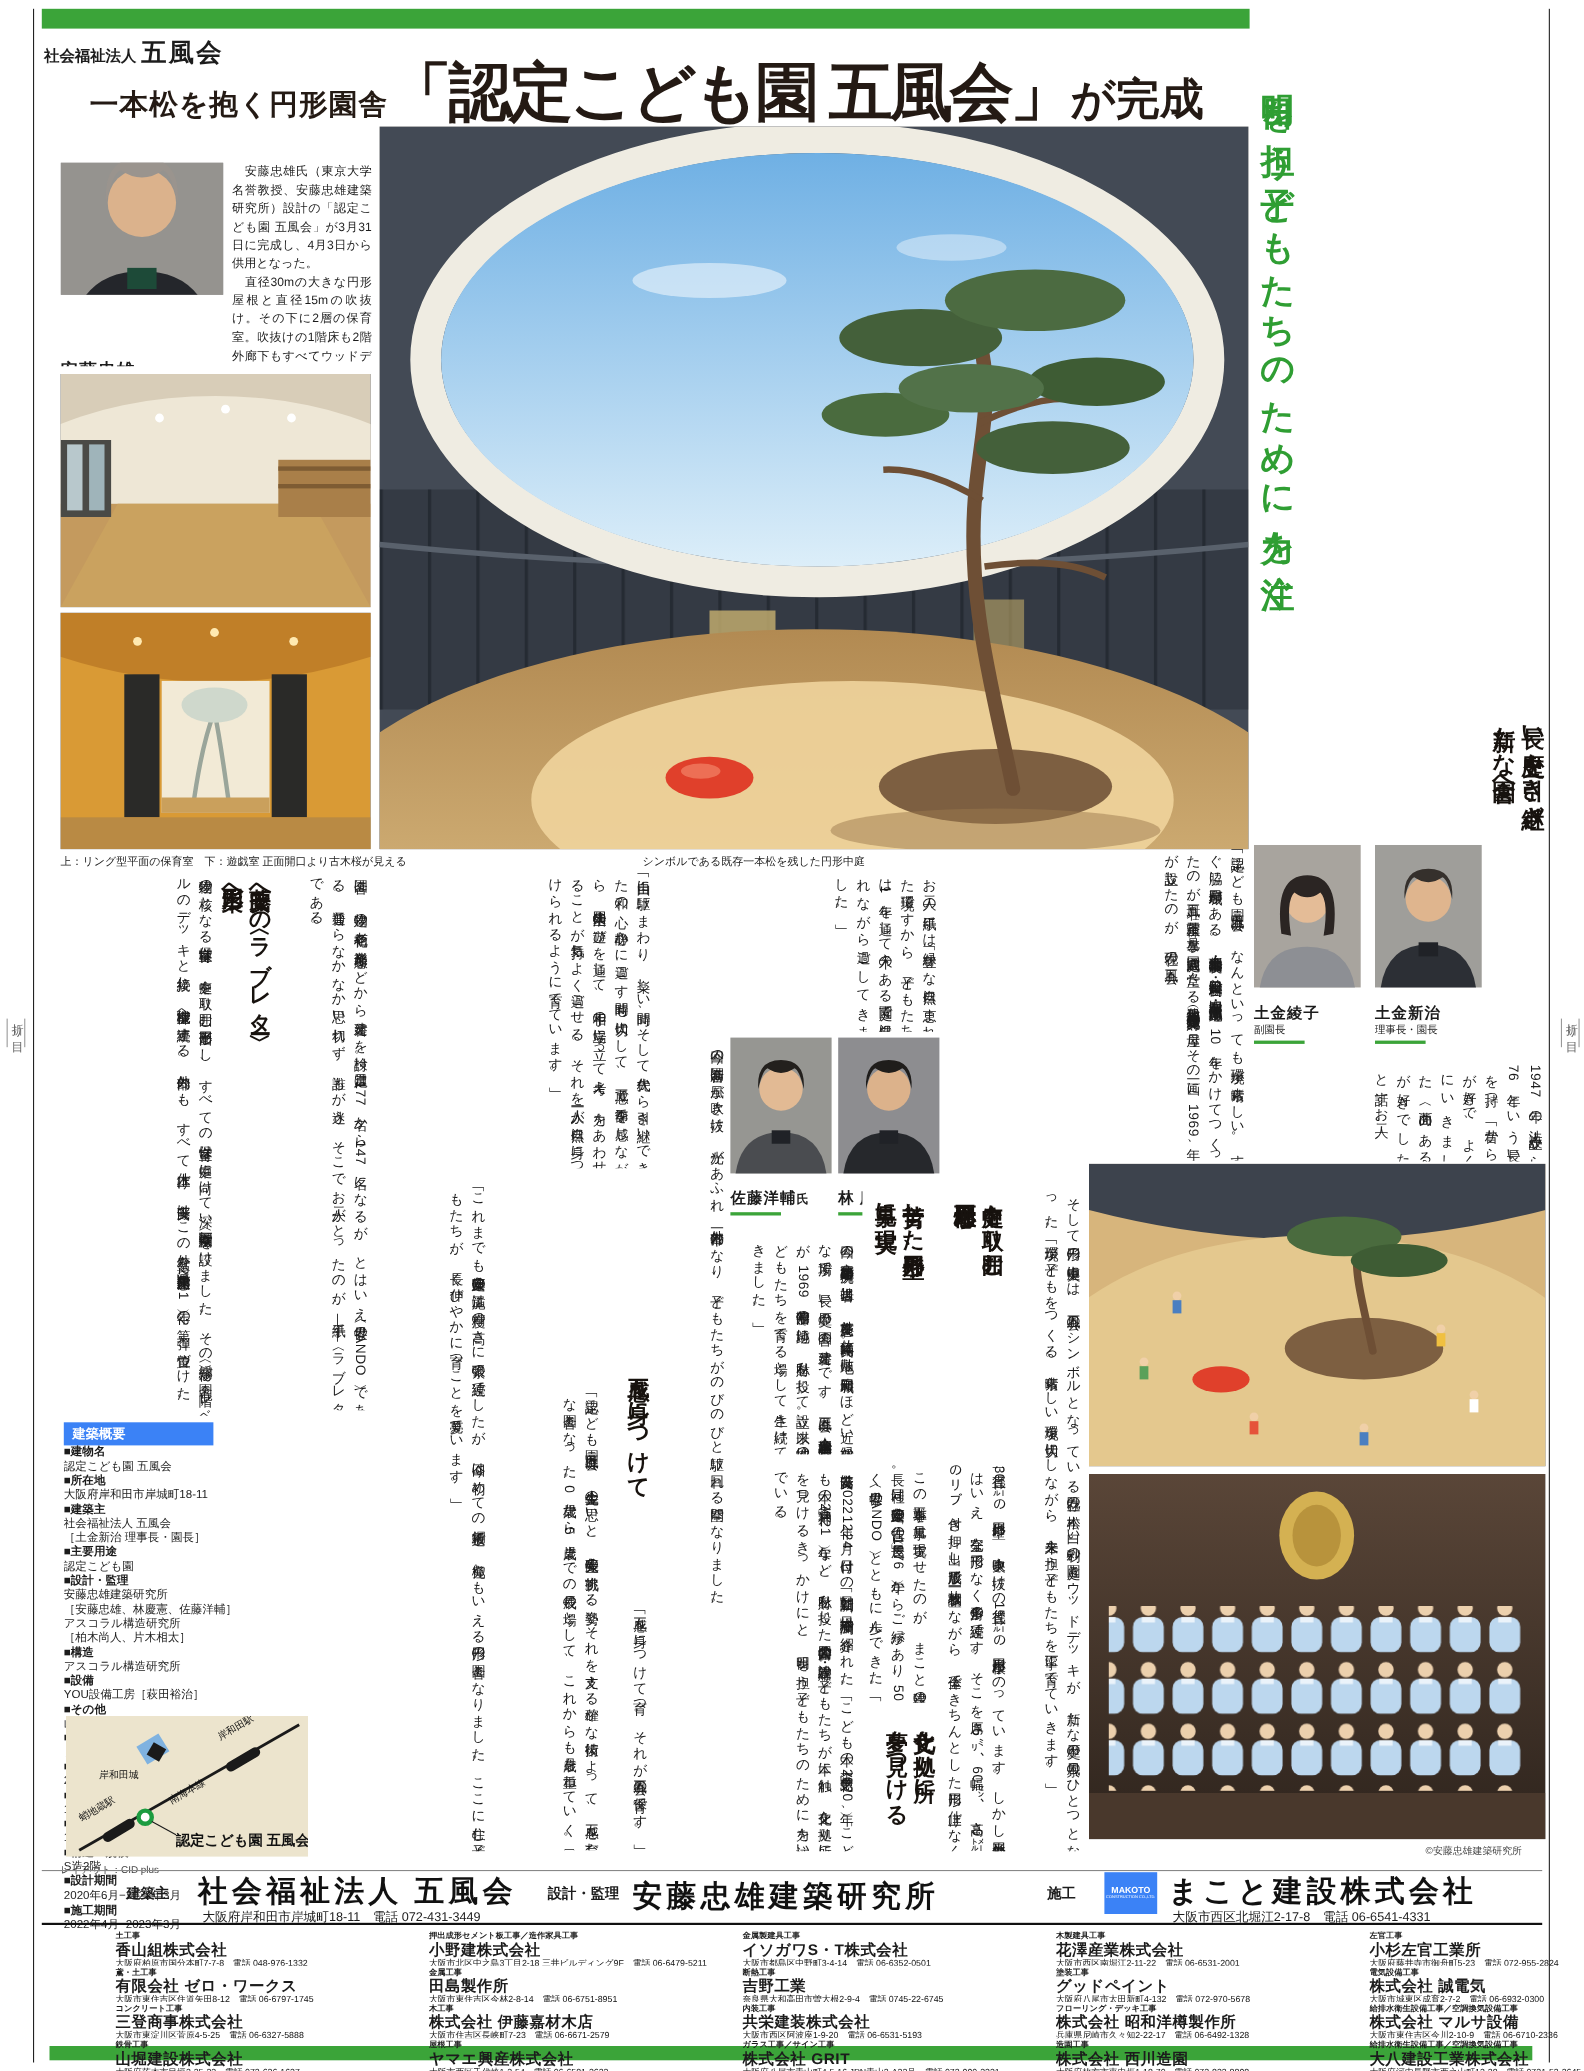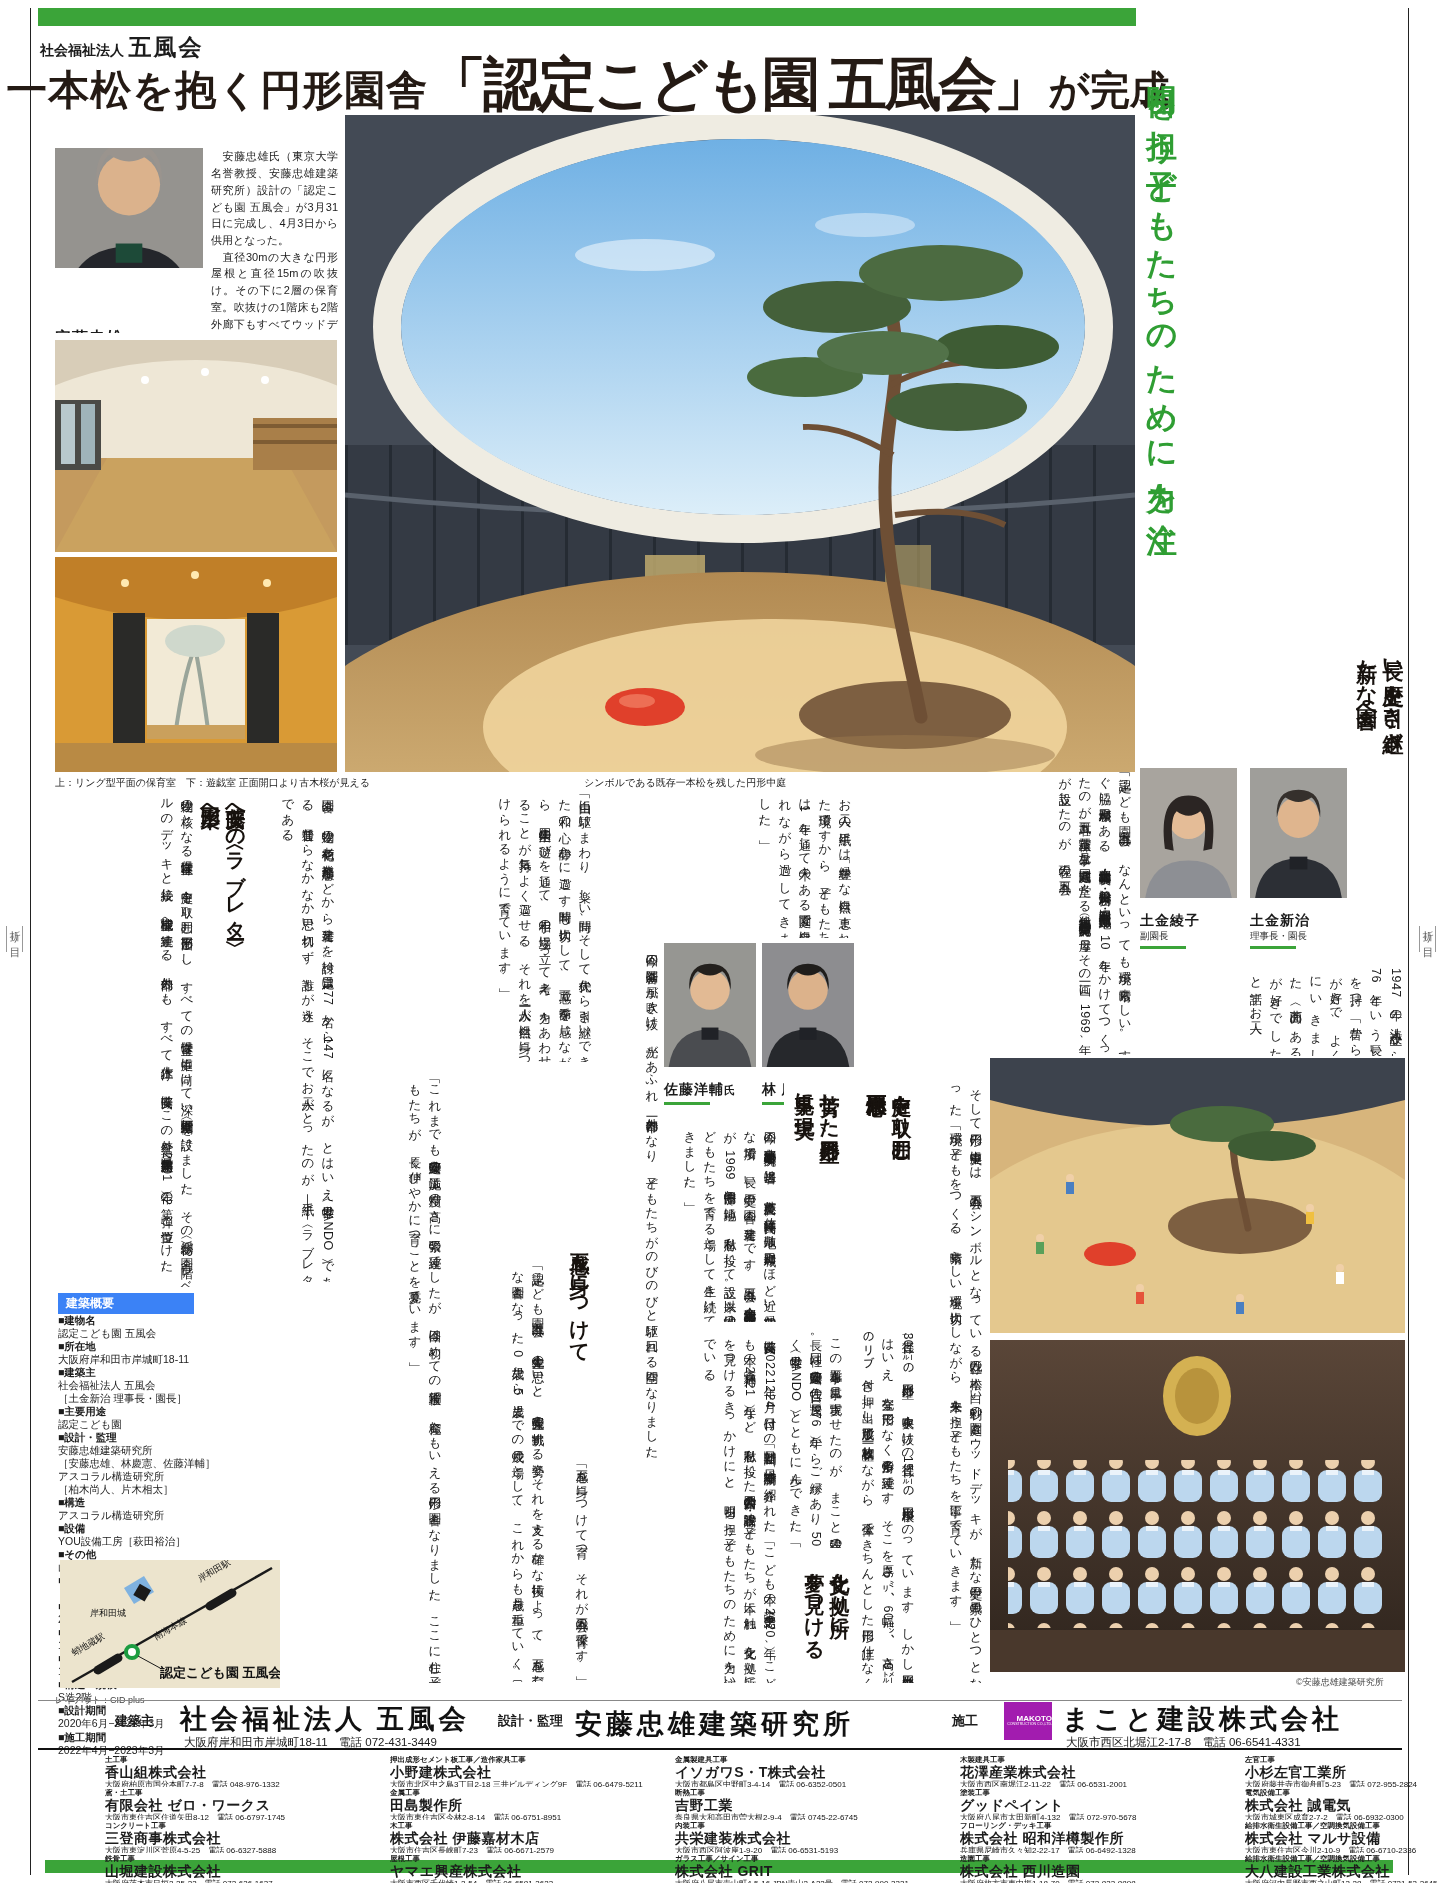--- a/index.html
+++ b/index.html
@@ -9,21 +9,21 @@
   .serif{font-family:"Liberation Serif","DejaVu Serif",serif;}
   
   .vline{position:absolute;top:8px;bottom:8px;width:1px;background:#222;}
   .greenbar{position:absolute;background:#3ba439;}
   .fold{position:absolute;writing-mode:vertical-rl;font-size:11px;color:#666;letter-spacing:2px;}
   .fold:before,.fold:after{content:"";display:block;width:1px;height:26px;background:#999;margin:4px auto;}
   
   .org-small{font-size:14px;font-weight:bold;}
   .org-big{font-size:23px;font-weight:bold;letter-spacing:2px;}
   .headline{display:flex;align-items:baseline;justify-content:center;white-space:nowrap;color:#241a14;}
-  .hl-pre{font-size:41px;font-weight:bold;letter-spacing:1px;font-family:Liberation Serif, serif;}
+  .hl-pre{font-size:26px;font-weight:bold;letter-spacing:1px;font-family:Liberation Serif, serif;}
   .hl-main{font-size:58px;font-weight:bold;letter-spacing:-3px;}
   .hl-suf{font-size:40px;font-weight:bold;}
   .side-headline{writing-mode:vertical-rl;font-size:31px;font-weight:bold;color:#2f9e33;
                  letter-spacing:3px;line-height:1.0;}
   
   .intro{font-size:11px;line-height:1.52;text-align:justify;overflow:hidden;white-space:pre-line;}
   .ando-card{float:left;width:148px;margin:0 8px 2px 0;}
   .pphoto{display:block;width:100%;background:#999;}
   .pcredit{position:absolute;right:2px;bottom:24px;font-size:7px;color:#eee;}
   .ando-name{font-size:16px;font-weight:bold;letter-spacing:1px;}
@@ -46,22 +46,22 @@
   
   .ovbox{position:absolute;font-size:10.5px;}
   .ovhead{background:#3b82f6;color:#fff;font-weight:bold;font-size:12px;padding:2px 8px;width:120px;}
   .ovrow{display:flex;line-height:1.24;margin-top:0;flex-direction:column;}
   .ovl{width:70px;font-weight:bold;flex:none;}
   .ovv{flex:1;}
   
   .role{font-size:13px;font-weight:bold;}
   .bigname{font-size:27px;font-weight:bold;letter-spacing:4px;font-family:"Liberation Serif",serif;color:#111;}
   .addr{font-size:11.5px;margin-top:2px;}
-  .mklogo{width:48px;height:38px;background:#a21caf;color:#fff;display:flex;flex-direction:column;
-          align-items:flex-end;justify-content:center;line-height:1;}
+  .mklogo{width:48px;height:38px;background:#3b82f6;color:#fff;display:flex;flex-direction:column;
+          align-items:center;justify-content:center;line-height:1;}
   .mklogo .m1{font-size:8px;font-weight:bold;}
   .mklogo .m2{font-size:3.6px;}
   
   .dir-col{position:absolute;width:272px;}
   .dent{height:31px;margin-bottom:2px;overflow:hidden;}
   .dcat{font-size:7.5px;font-weight:bold;line-height:1.1;}
   .dnm{font-size:14px;font-weight:bold;line-height:1.15;letter-spacing:.5px;}
   .dad{font-size:8px;line-height:1.2;color:#111;}
   .hr1{position:absolute;height:1px;background:#888;}
   .hr2{position:absolute;height:2px;background:#111;}

